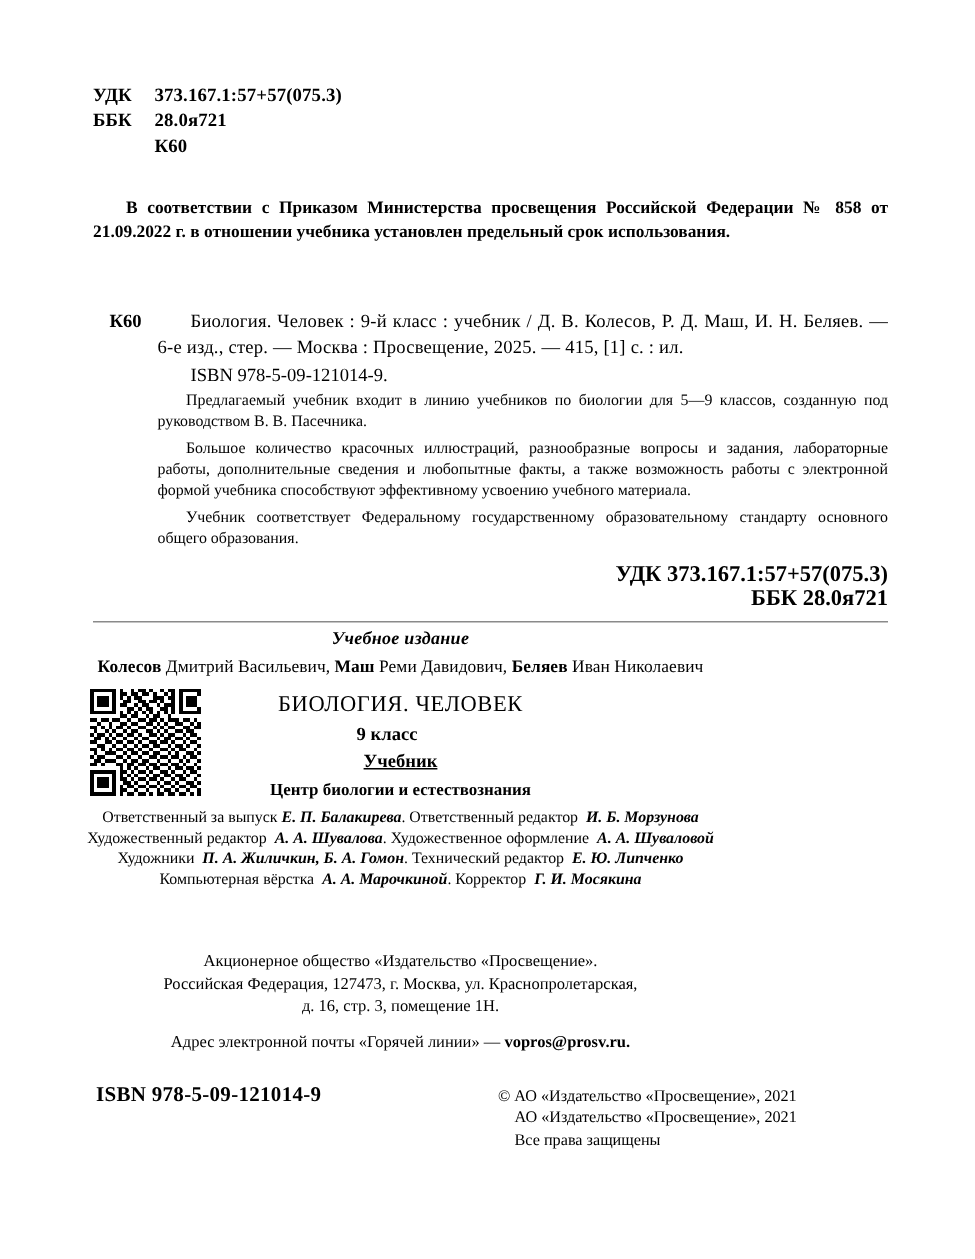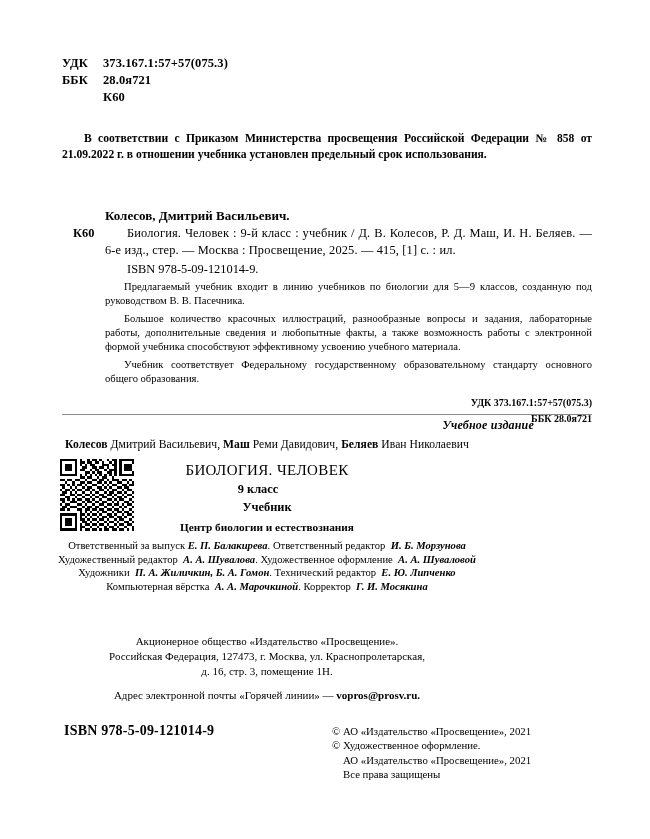--- a/index.html
+++ b/index.html
@@ -96,42 +96,42 @@
     font-size: 10.6px;
     line-height: 14.1px;
     text-align: justify;
     text-indent: 19px;
     margin-top: 1px;
   }
   .annot + .annot { margin-top: 4px; }
   .card-codes {
     margin-top: 9px;
     text-align: right;
-    font-size: 10px;
+    font-size: 15px;
     font-weight: bold;
     line-height: 15.5px;
     padding-right: 0px;
   }
 
   
   .rule {
     position: absolute;
     left: 62px;
     top: 414px;
     width: 530px;
     height: 1px;
     background: #8a8a8a;
   }
 
   
   .imprint-kind {
     position: absolute;
     left: 0; right: 0;
     top: 418px;
-    text-align: right;
+    text-align: center;
     font-size: 12px;
     font-weight: bold;
     font-style: italic;
     letter-spacing: 0.2px;
   }
   .imprint-authors {
     position: absolute;
     left: 0; right: 0;
     top: 438px;
     text-align: center;
@@ -167,20 +167,21 @@
     font-size: 12.4px;
     font-weight: bold;
   }
   .title-kind {
     position: absolute;
     left: 0; right: 0;
     top: 500px;
     text-align: center;
     font-size: 12.4px;
     font-weight: bold;
+    text-decoration: underline;
   }
   .center-name {
     position: absolute;
     left: 0; right: 0;
     top: 521px;
     text-align: center;
     font-size: 11.3px;
     font-weight: bold;
   }
 
@@ -260,21 +261,20 @@
     <div class="udk-row">
       <span class="udk-key">ББК</span>
       <span class="udk-val">28.0я721</span>
     </div>
     <div class="udk-code">К60</div>
   </div>
 
   <div class="decree">В соответствии с Приказом Министерства просвещения Российской Федерации № 858 от 21.09.2022 г. в отношении учебника установлен предельный срок использования.</div>
 
   <div class="card">
-    <div class="card-author">Колесов, Дмитрий Васильевич.</div>
     <div class="card-body">
       <span class="card-sigil">К60</span>
       <div class="card-desc">Биология. Человек : 9-й класс : учебник / Д. В. Колесов, Р. Д. Маш, И. Н. Беляев. — 6-е изд., стер. — Москва : Просвещение, 2025. — 415, [1] с. : ил.</div>
     </div>
     <div class="card-isbn">ISBN 978-5-09-121014-9.</div>
     <div class="annot">Предлагаемый учебник входит в линию учебников по биологии для 5—9 классов, созданную под руководством В. В. Пасечника.</div>
     <div class="annot">Большое количество красочных иллюстраций, разнообразные вопросы и задания, лабораторные работы, дополнительные сведения и любопытные факты, а также возможность работы с электронной формой учебника способствуют эффективному усвоению учебного материала.</div>
     <div class="annot">Учебник соответствует Федеральному государственному образовательному стандарту основного общего образования.</div>
     <div class="card-codes">
       <div>УДК 373.167.1:57+57(075.3)</div>
@@ -776,18 +776,17 @@
     <div>Российская Федерация, 127473, г. Москва, ул. Краснопролетарская,</div>
     <div>д. 16, стр. 3, помещение 1Н.</div>
   </div>
   <div class="hotline">
     <span>Адрес электронной почты «Горячей линии» — </span><span class="b">vopros@prosv.ru.</span>
   </div>
 
   <div class="isbn-foot">ISBN 978-5-09-121014-9</div>
   <div class="copyright">
     <div>© АО «Издательство «Просвещение», 2021</div>
-    <div>© Художественное оформление.</div>
     <div class="ind">АО «Издательство «Просвещение», 2021</div>
     <div class="ind">Все права защищены</div>
   </div>
 
 </div>
 
 </body></html>

